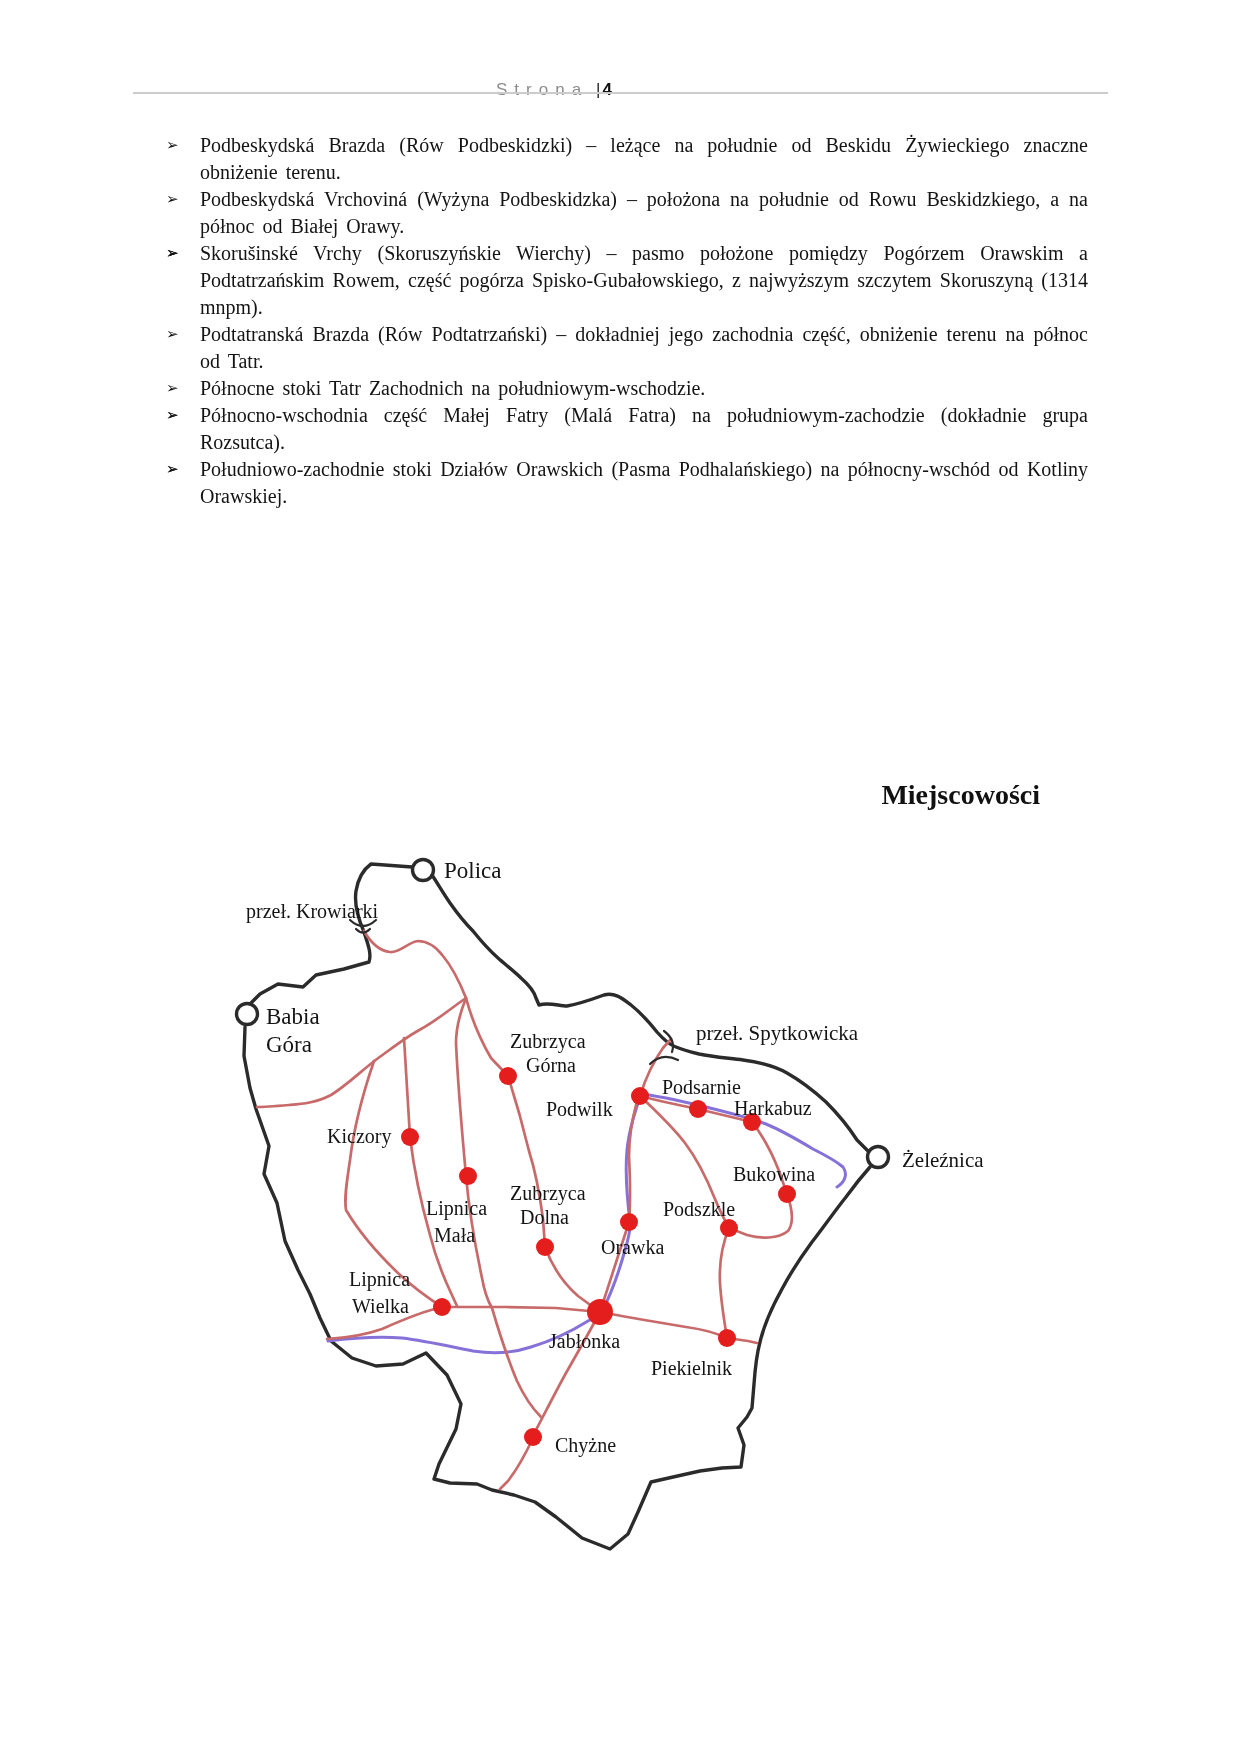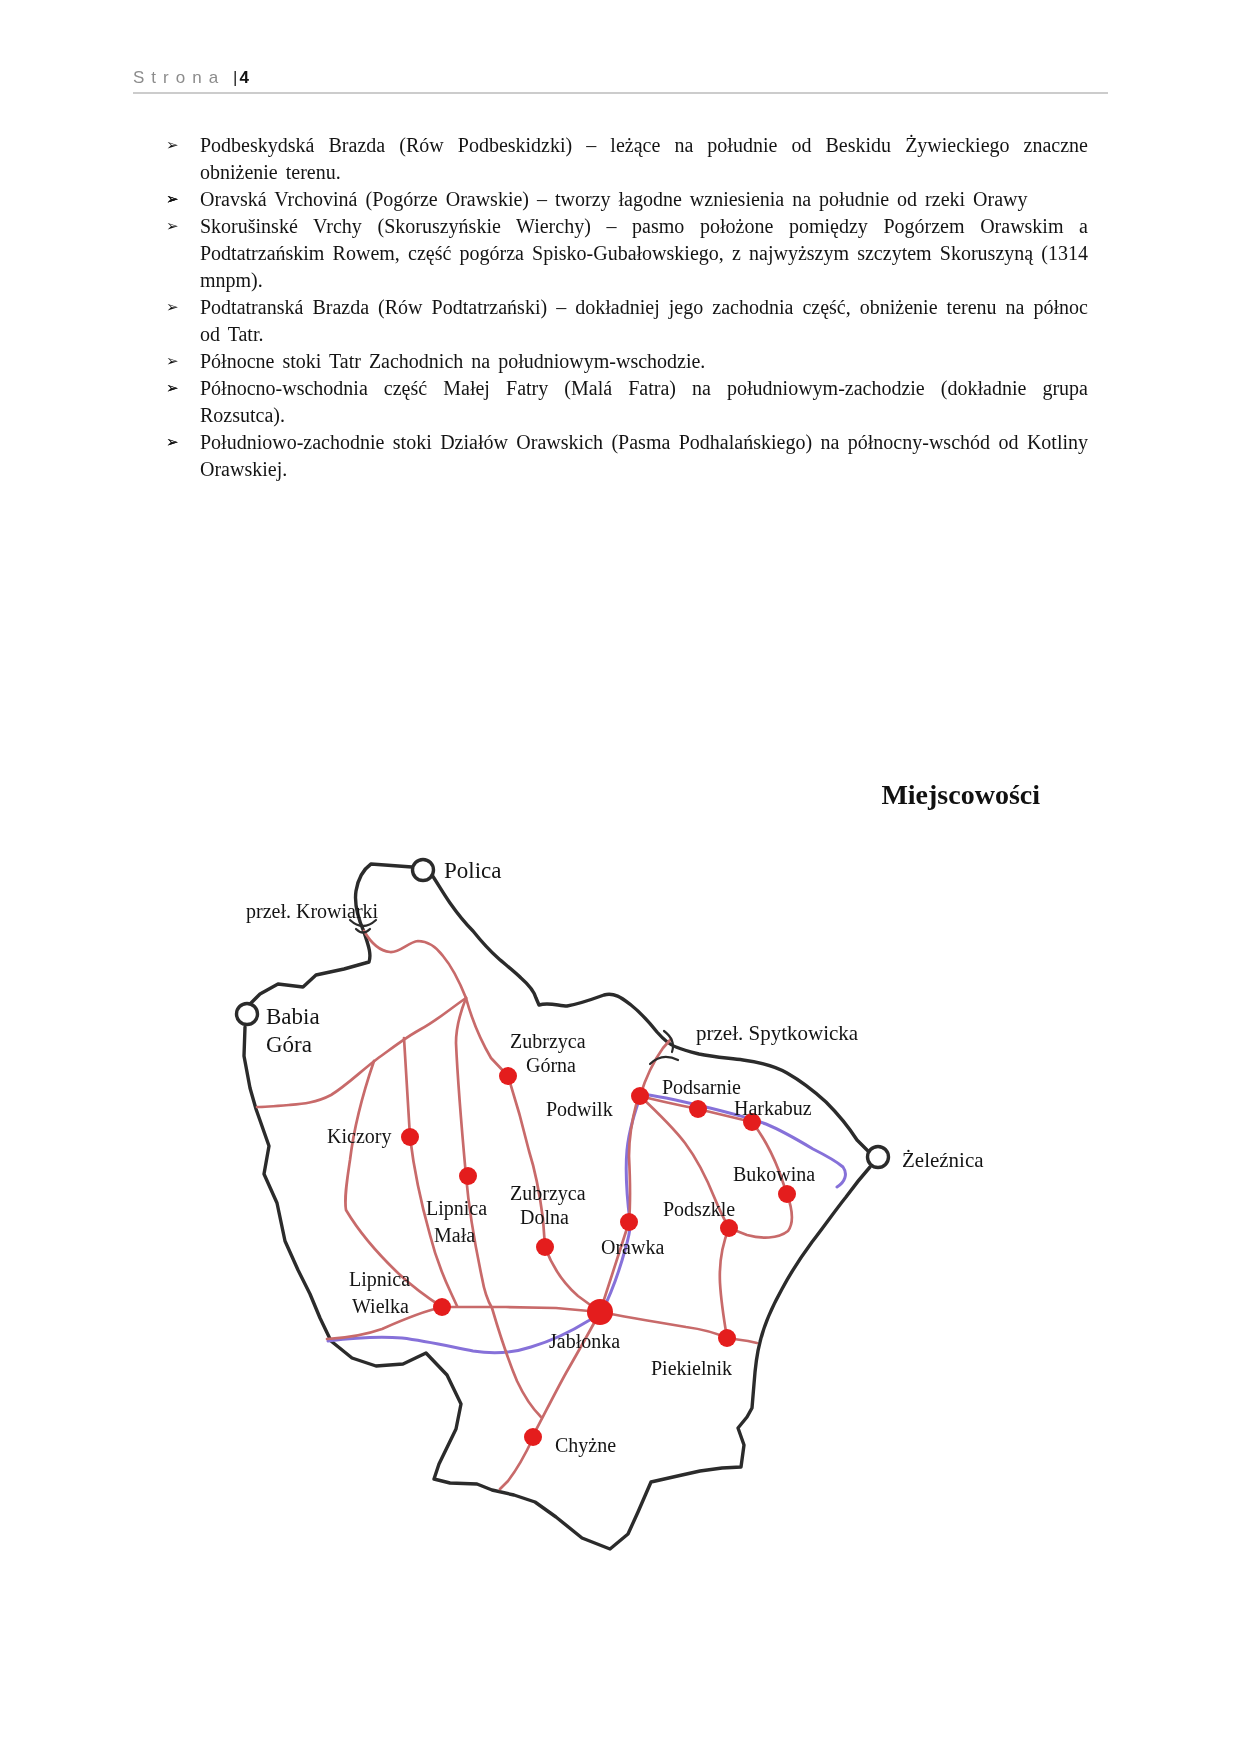--- a/index.html
+++ b/index.html
@@ -1,21 +1,21 @@
 <!DOCTYPE html>
 <html style="--boundary: #2b2b2b; --road: #c86a6a; --river: #8671d9; --dot: #e41d1d;"><head>
 <meta charset="utf-8">
 <style>
   html,body { margin:0; padding:0; }
   body {
     width:1241px; height:1755px; background:#ffffff; position:relative;
     font-family:"Liberation Serif","DejaVu Serif",serif; color:#141414;
   }
   .page-header {
-    position:absolute; top:68px; left:133px; width:842px; text-align:left;
+    position:absolute; top:80px; left:133px; width:842px; text-align:center;
     font-family:"Liberation Sans","DejaVu Sans",sans-serif; font-size:17px;
   }
   .hdr-label { color:#8c8c8c; letter-spacing:7px; }
   .hdr-sep { color:#222; margin:0 2px 0 8px; font-weight:400; }
   .hdr-num { color:#111; font-weight:bold; }
   .hdr-rule {
     position:absolute; top:92px; left:133px; width:975px; height:0;
     border-top:2px solid #cccccc;
   }
   ul.blist {
@@ -47,23 +47,23 @@
 </head>
 <body>
 
 <div class="page-header">
   <span class="hdr-label">Strona</span><span class="hdr-sep">|</span><span class="hdr-num">4</span>
 </div>
 <div class="hdr-rule"></div>
 
 <ul class="blist">
   <li><span class="blt">➢</span><span>Podbeskydská Brazda (Rów Podbeskidzki) – leżące na południe od Beskidu Żywieckiego znaczne obniżenie terenu.</span></li>
+  <li><span class="blt">➢</span><span>Podbeskydská Vrchoviná (Wyżyna Podbeskidzka) – położona na południe od Rowu Beskidzkiego, a na północ od Białej Orawy.</span></li>
   <li><span class="blt">➢</span></li>
   <li><span class="blt">➢</span></li>
-  <li><span class="blt">➢</span><span>Oravská Vrchoviná (Pogórze Orawskie) – tworzy łagodne wzniesienia na południe od rzeki Orawy</span></li>
   <li><span class="blt">➢</span><span>Skorušinské Vrchy (Skoruszyńskie Wierchy) – pasmo położone pomiędzy Pogórzem Orawskim a Podtatrzańskim Rowem, część pogórza Spisko-Gubałowskiego, z najwyższym szczytem Skoruszyną (1314 mnpm).</span></li>
   <li><span class="blt">➢</span><span>Podtatranská Brazda (Rów Podtatrzański) – dokładniej jego zachodnia część, obniżenie terenu na północ od Tatr.</span></li>
   <li><span class="blt">➢</span><span>Północne stoki Tatr Zachodnich na południowym-wschodzie.</span></li>
   <li><span class="blt">➢</span></li>
   <li><span class="blt">➢</span><span>Północno-wschodnia część Małej Fatry (Malá Fatra) na południowym-zachodzie (dokładnie grupa Rozsutca).</span></li>
   <li><span class="blt">➢</span></li>
   <li><span class="blt">➢</span><span>Południowo-zachodnie stoki Działów Orawskich (Pasma Podhalańskiego) na północny-wschód od Kotliny Orawskiej.</span></li>
 </ul>
 
 <h2 class="section-title">Miejscowości</h2>

